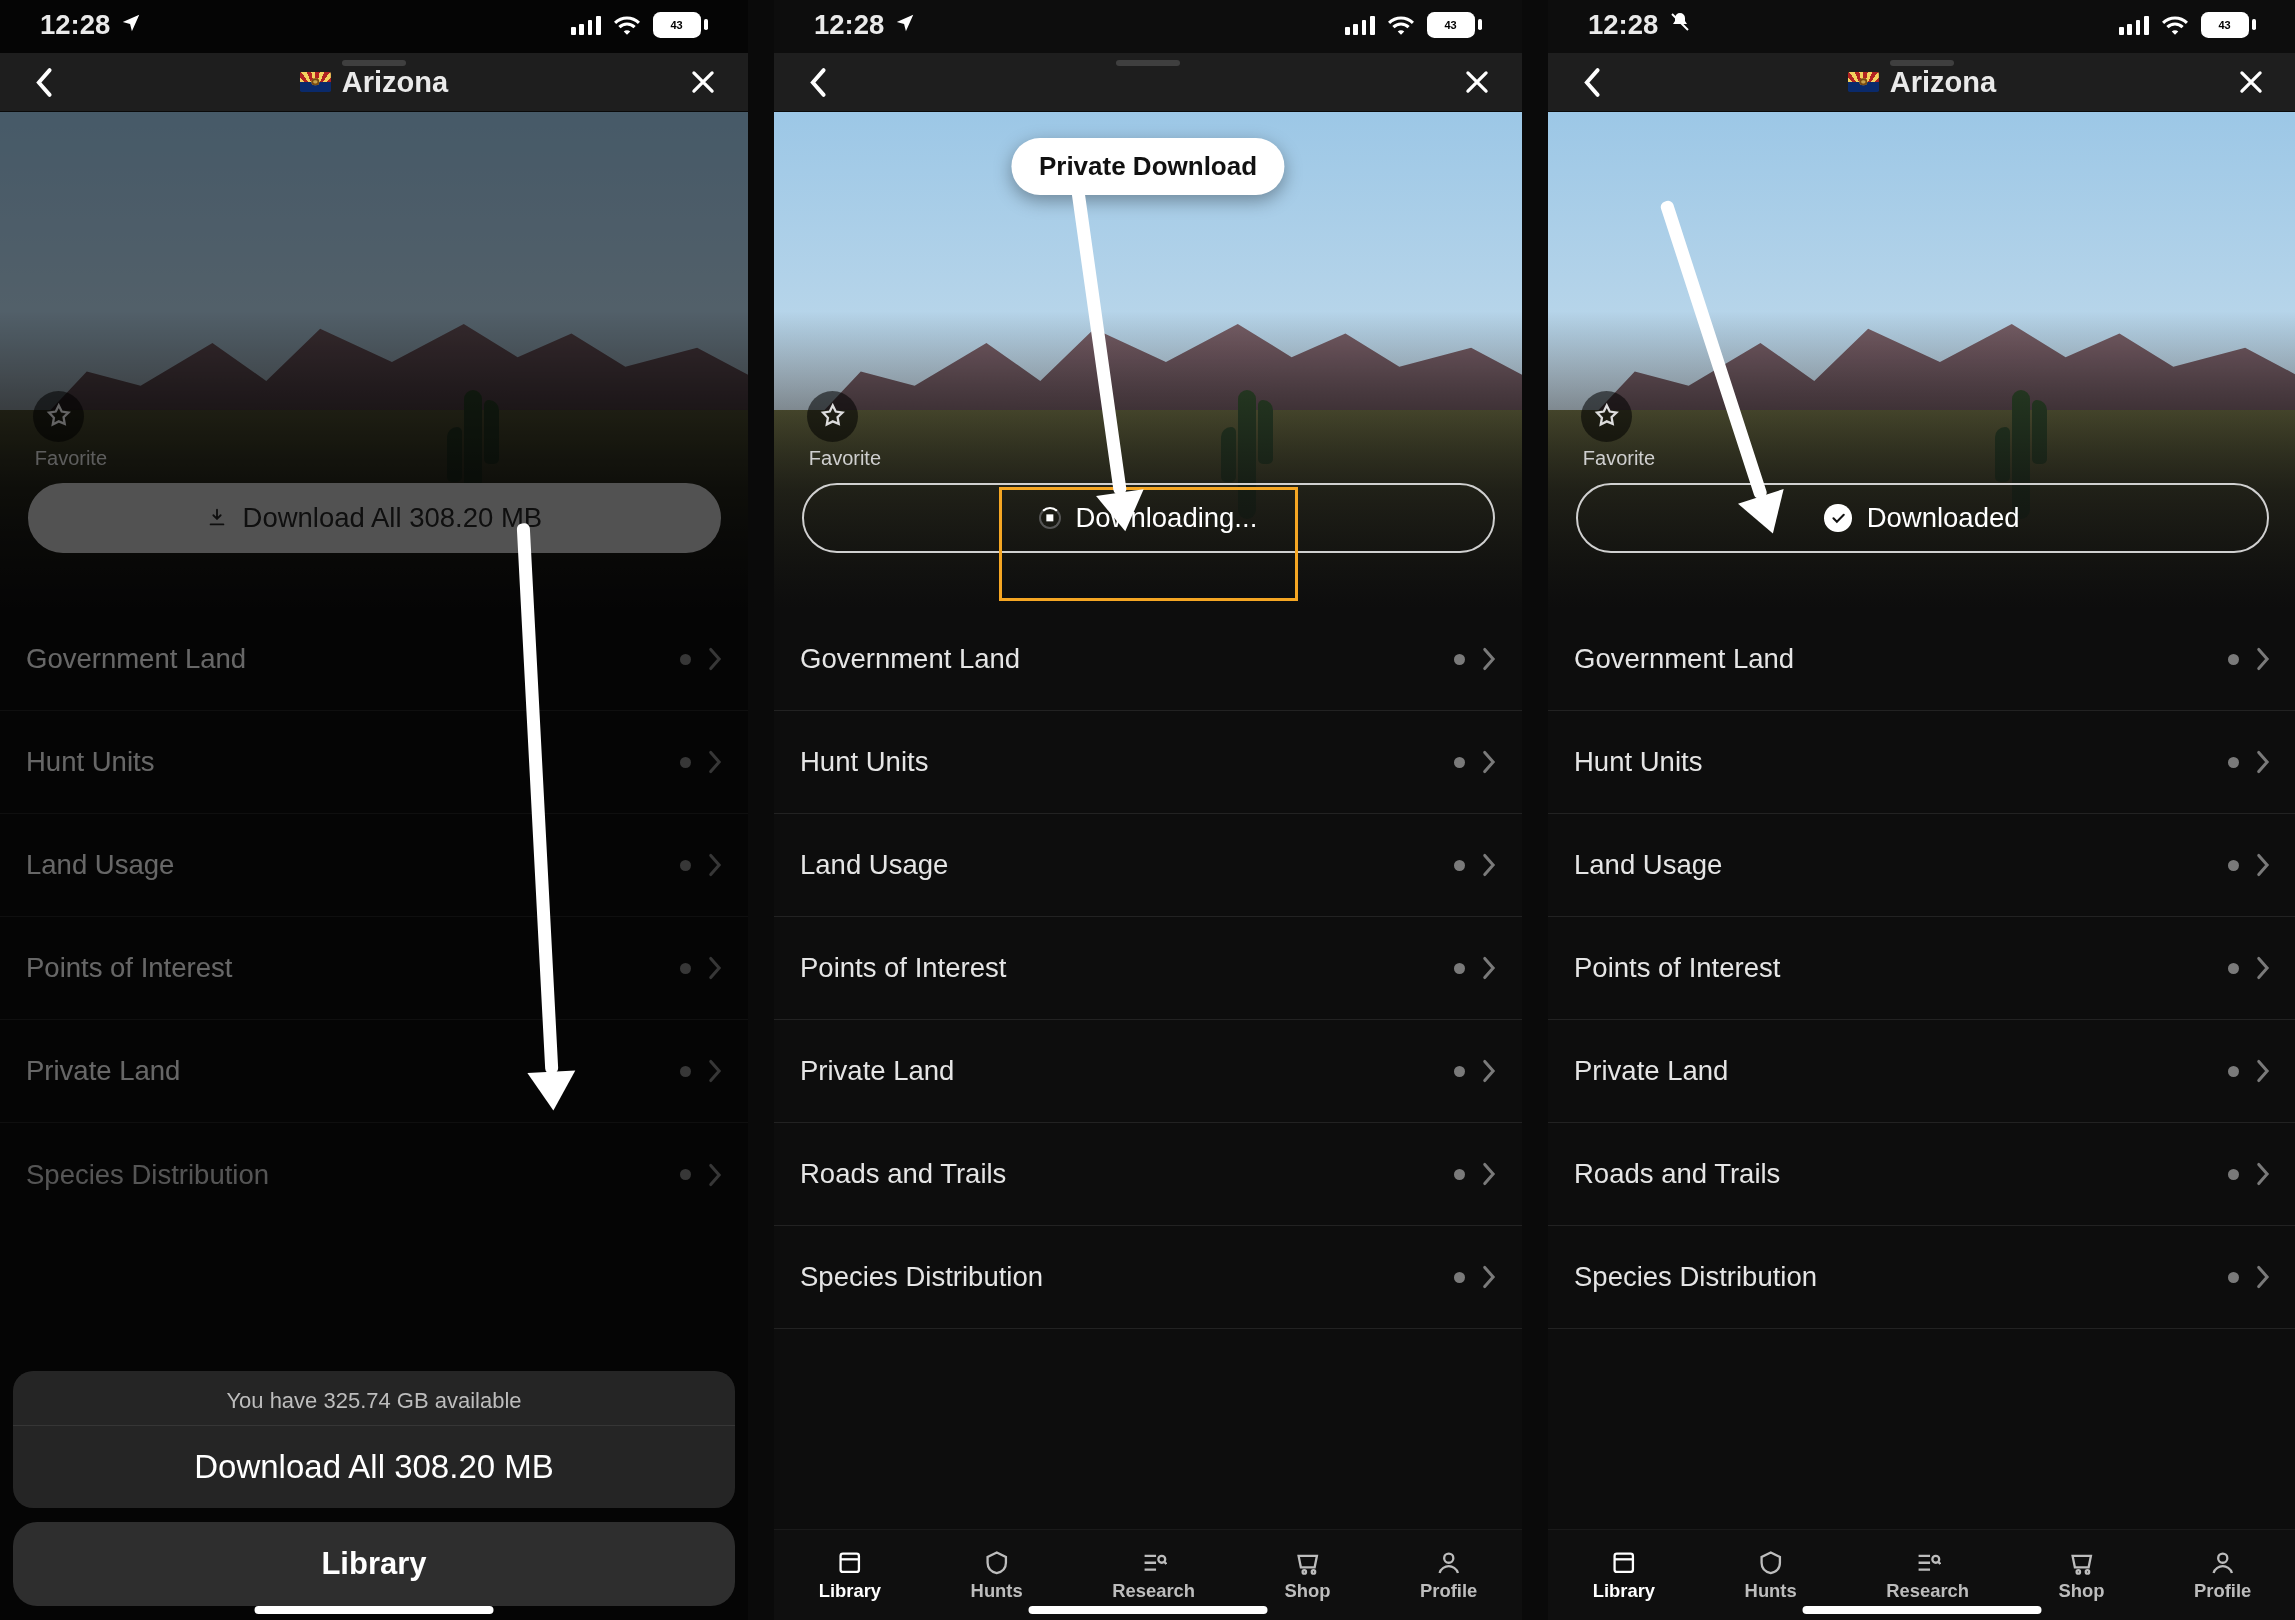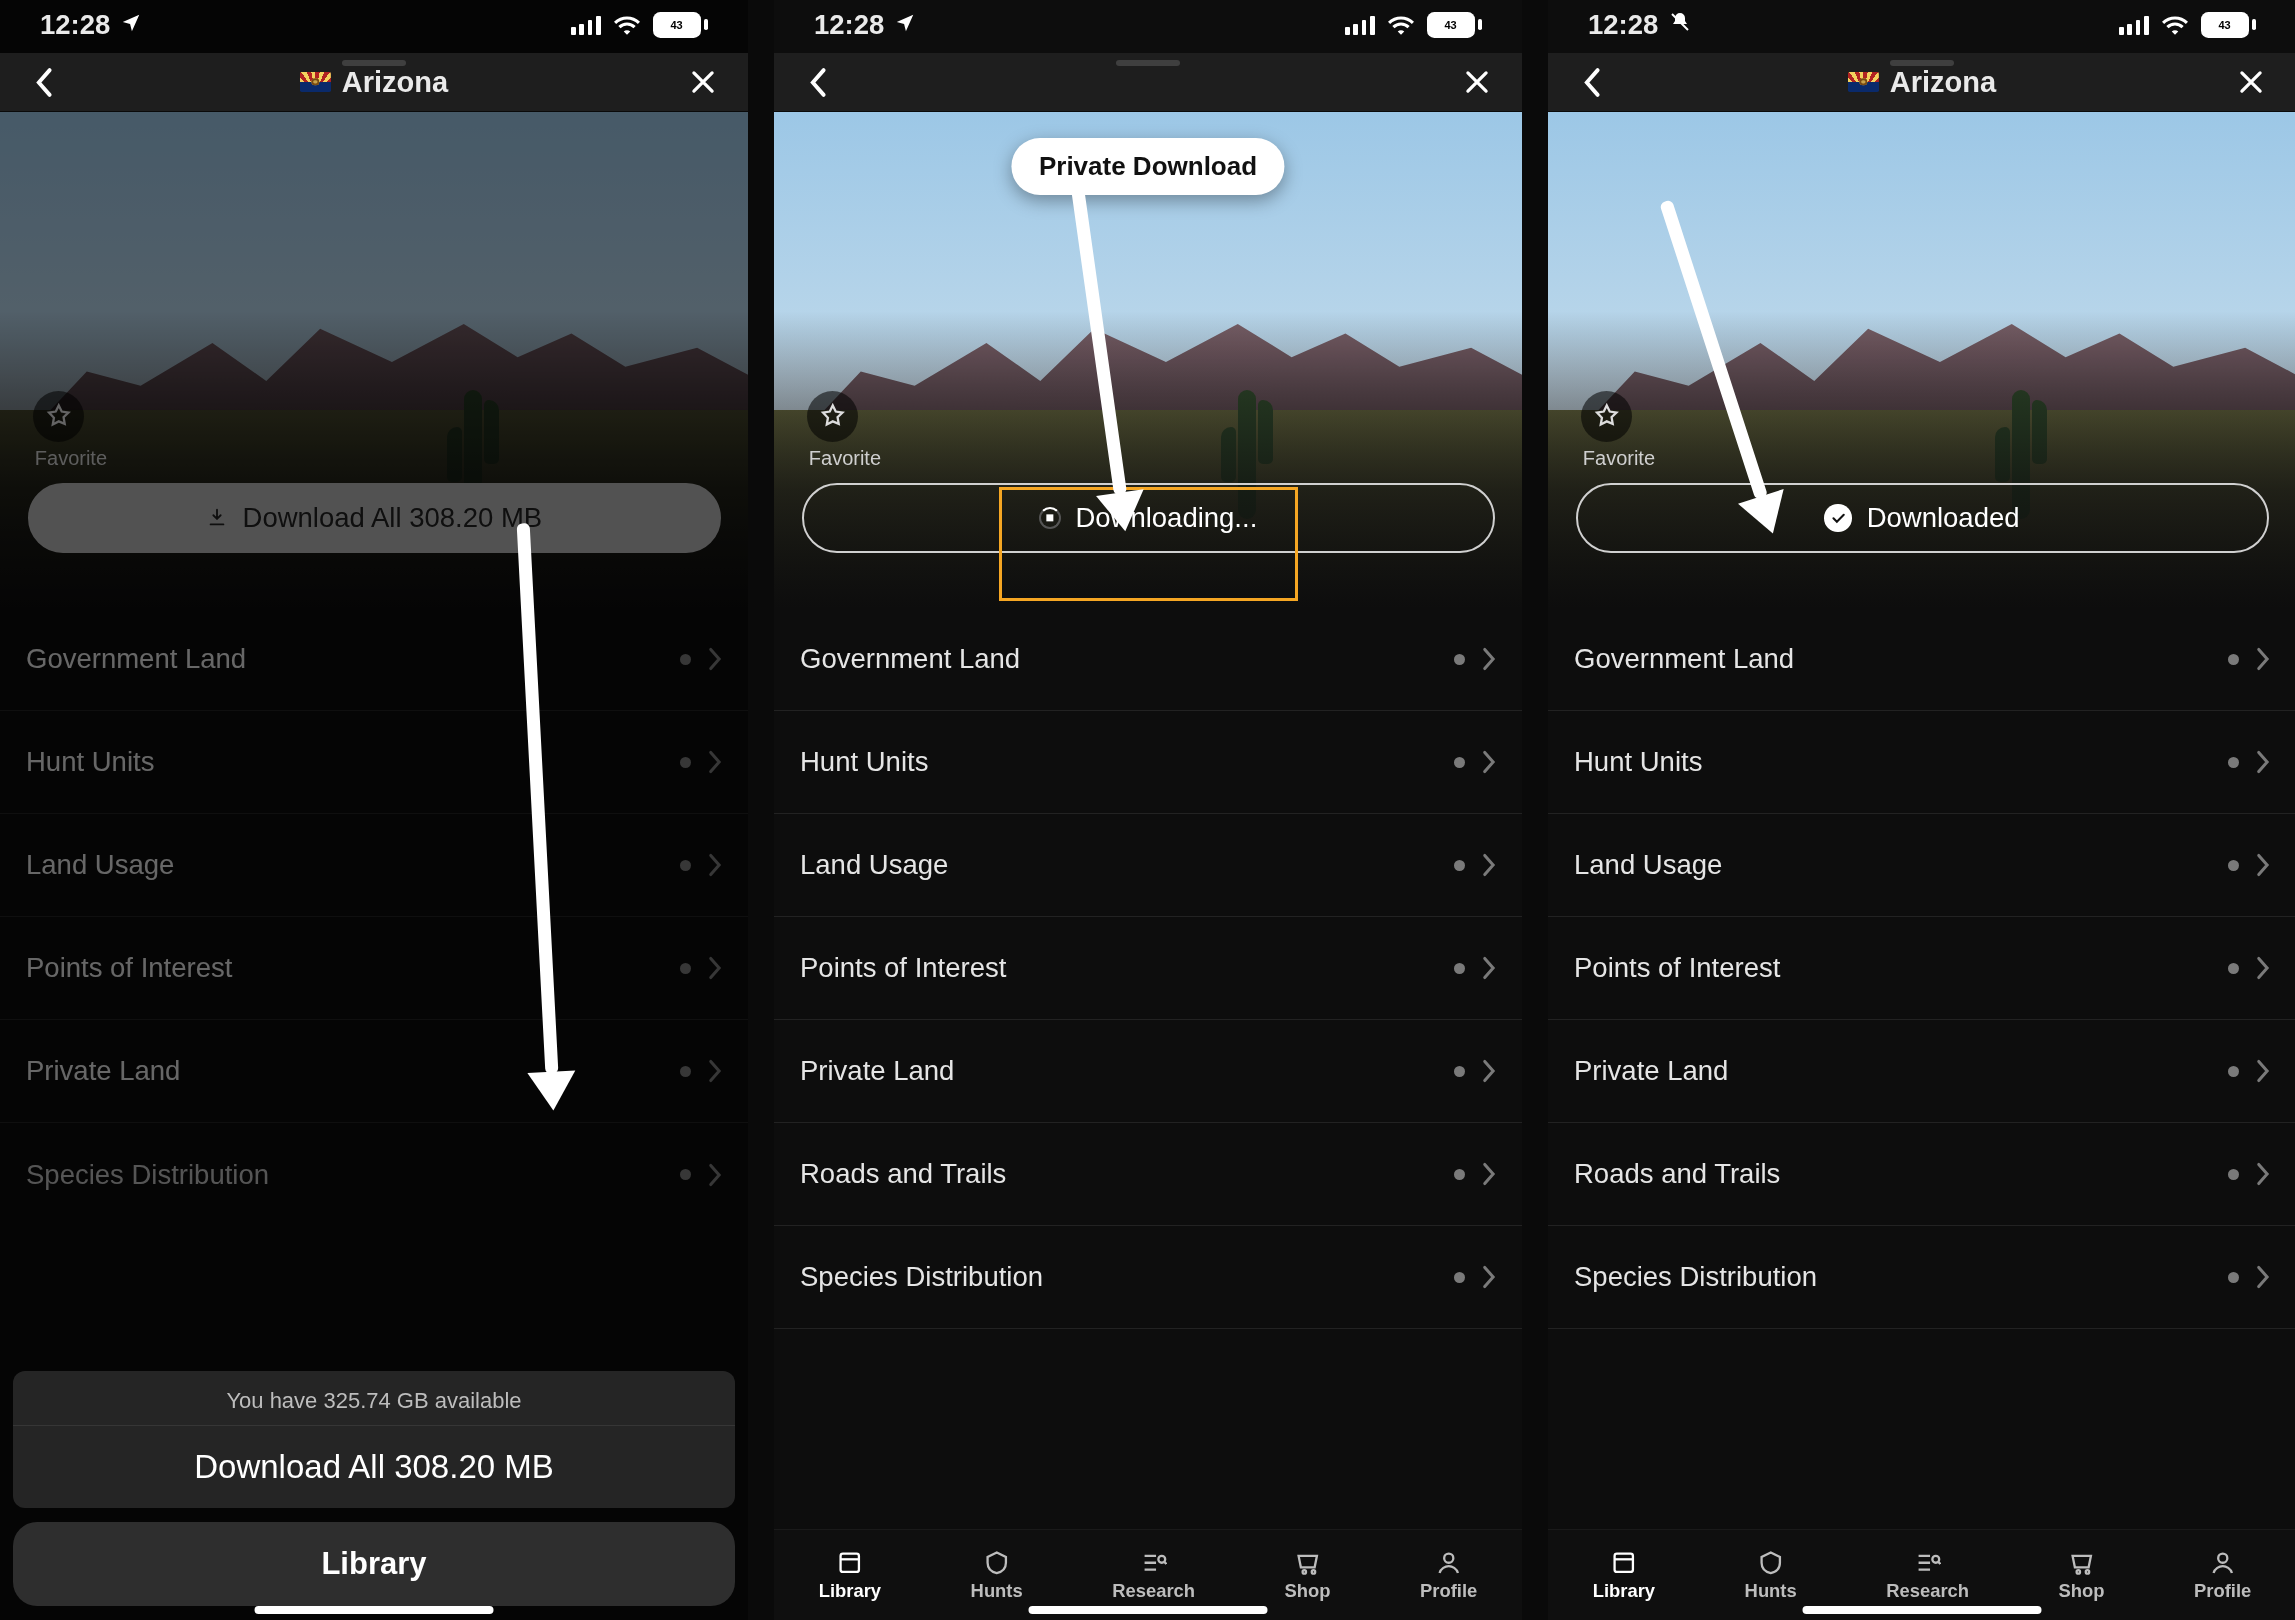--- a/index.html
+++ b/index.html
@@ -71,21 +71,21 @@
   .layers{position:absolute;left:0;right:0;top:608px;bottom:0;z-index:10}
   .layers .itm{display:flex;align-items:center;justify-content:space-between;padding:0 26px;height:103px;border-bottom:0.9px solid #222;font-size:27.5px;color:#e5e5e5;}
   .layers .itm .right{display:flex;align-items:center;gap:16.5px;color:#7a7a7a}
   .dot{width:11px;height:11px;border-radius:50%;background:#7a7a7a}
   .chev svg{display:block}
   
   
   .dim{position:absolute;inset:0;background:rgba(0,0,0,.55);z-index:25}
   
   .sheet{position:absolute;left:13px;right:13px;bottom:14.7px;z-index:35;color:#e9e9e9}
-  .sheet .card{background:var(--sheet);border-radius:12px;overflow:hidden;backdrop-filter: blur(9.2px);} 
+  .sheet .card{background:var(--sheet);border-radius:20px;overflow:hidden;backdrop-filter: blur(9.2px);} 
   .sheet .info{padding:16.5px 18.4px 11px;font-size:22px;color:#bdbdbd;text-align:center;border-bottom:0.9px solid rgba(255,255,255,.08)}
   .sheet .act{padding:22px 18.4px;text-align:center;font-size:33px;color:#fff}
   .sheet .cancel{margin-top:14.7px;background:var(--sheet2);border-radius:24px;padding:24px 18.4px;text-align:center;font-size:31px;font-weight:700;color:#fff}
   .home{position:absolute;left:50%;bottom:7.3px;transform:translateX(-50%);width:239px;height:7.3px;border-radius:5.5px;background:#fff;z-index:50}
   
   .arrow{position:absolute;z-index:45;display:flex;align-items:flex-end;justify-content:center}
   .arrow .shaft{width:13px;background:#fff;border-radius:5.5px}
   .arrow .head{width:0;height:0;border-left:24px solid transparent;border-right:24px solid transparent;border-top:39px solid #fff;margin-top:-1.8px}
   
   .toast{position:absolute;top:138px;left:50%;transform:translateX(-50%);z-index:32;background:#fff;color:#111;border-radius:37px;padding:13px 27.5px;font-size:26px;font-weight:600;box-shadow:0 5.5px 18.4px rgba(0,0,0,.35);white-space:nowrap}

